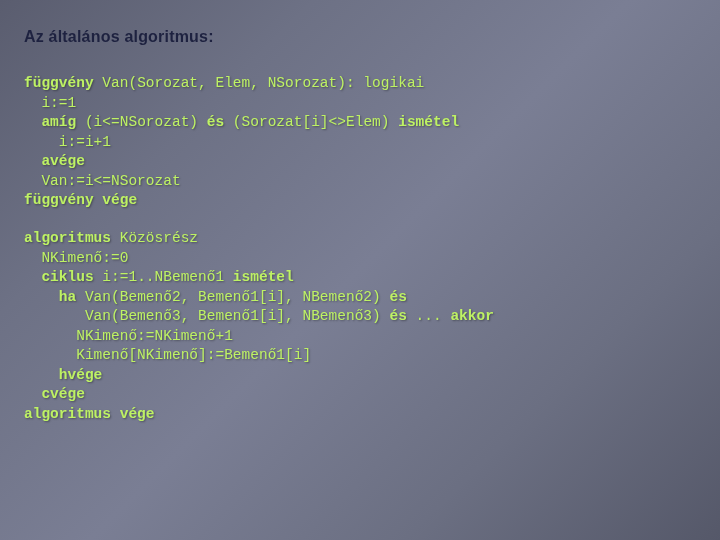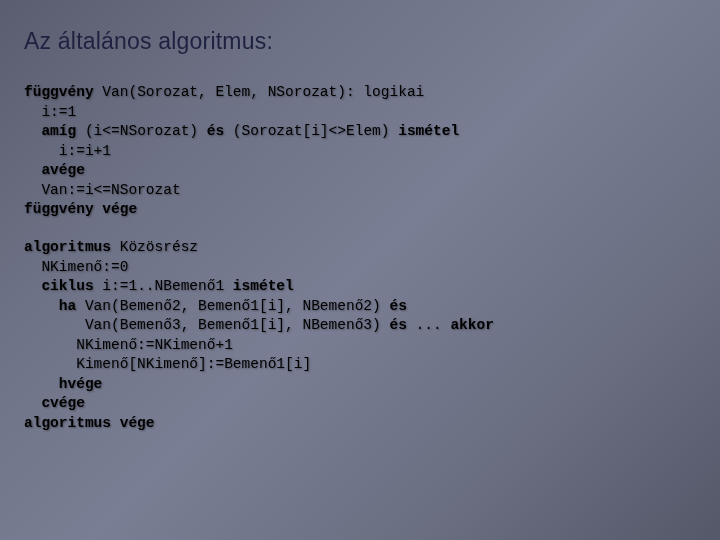--- a/index.html
+++ b/index.html
@@ -16,32 +16,32 @@
     color: #ffffff;
     position: relative;
   }
   .slide {
     padding: 28px 24px 20px 24px;
     box-sizing: border-box;
     width: 100%;
     height: 100%;
   }
   .title {
-    font-size: 23px;
-    font-weight: normal;
+    font-size: 16px;
+    font-weight: bold;
     color: #1e2240;
     margin: 0 0 28px 0;
     letter-spacing: 0.2px;
   }
   .code {
     font-family: "Courier New", Courier, monospace;
     font-size: 14.5px;
     line-height: 1.35;
     white-space: pre;
-    color: #000000;
+    color: #bef264;
     text-shadow: 1px 1px 2px rgba(0,0,0,0.35);
   }
   .kw {
     font-weight: bold;
   }
   .block2 {
     margin-top: 18px;
   }
 </style>
 </head>

